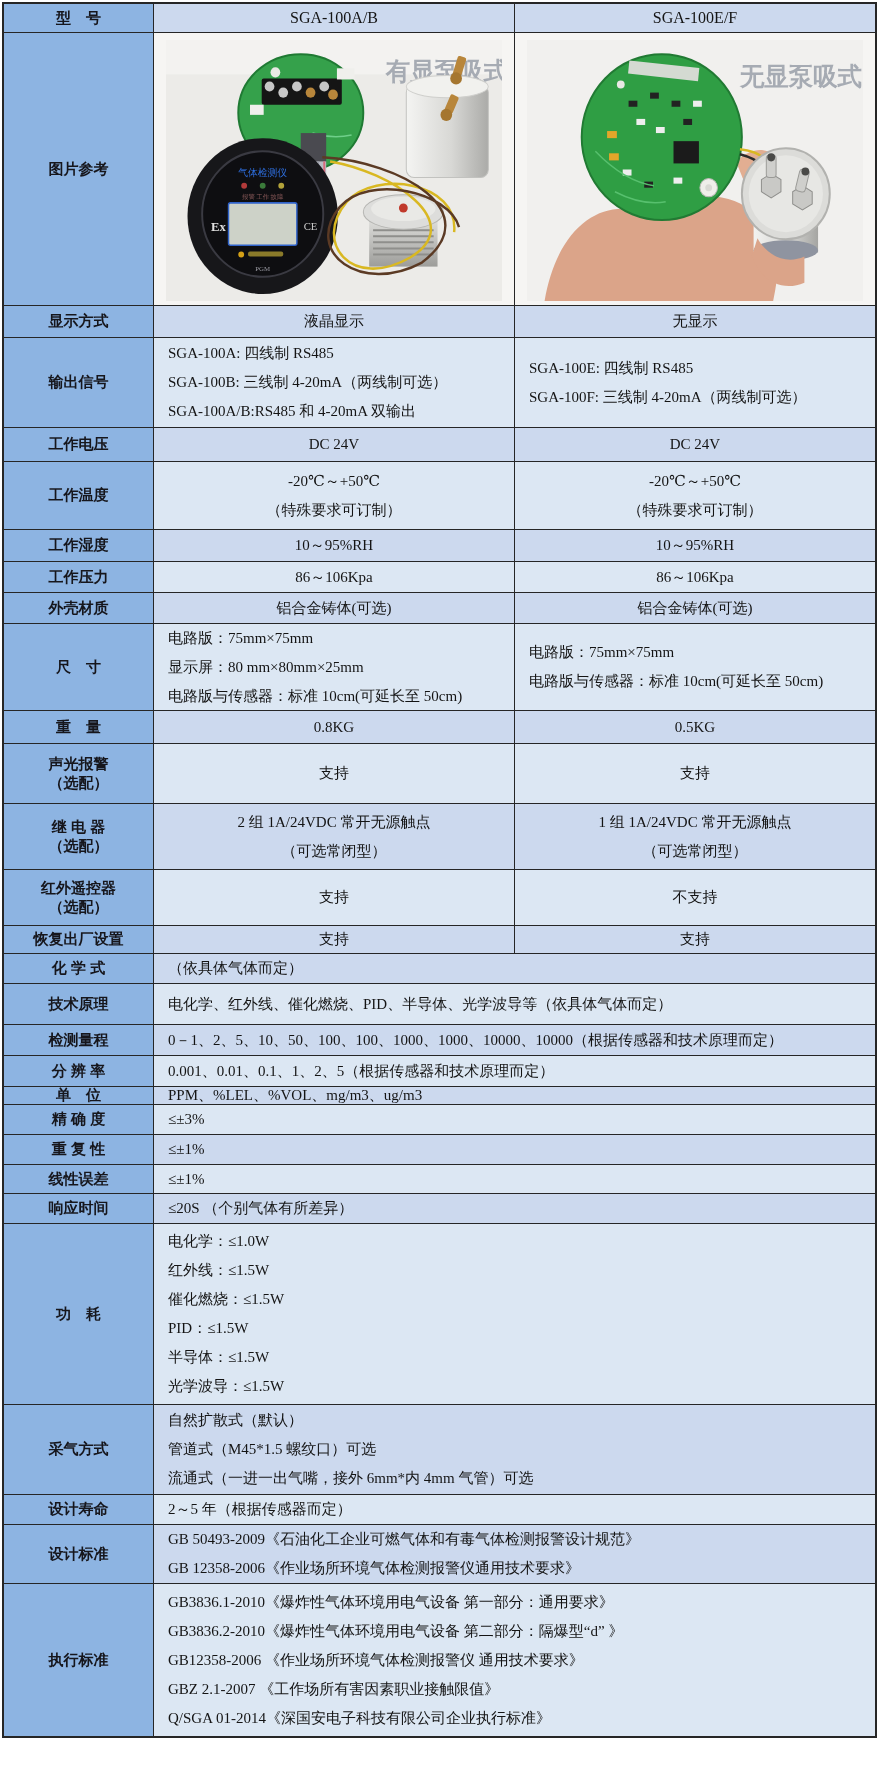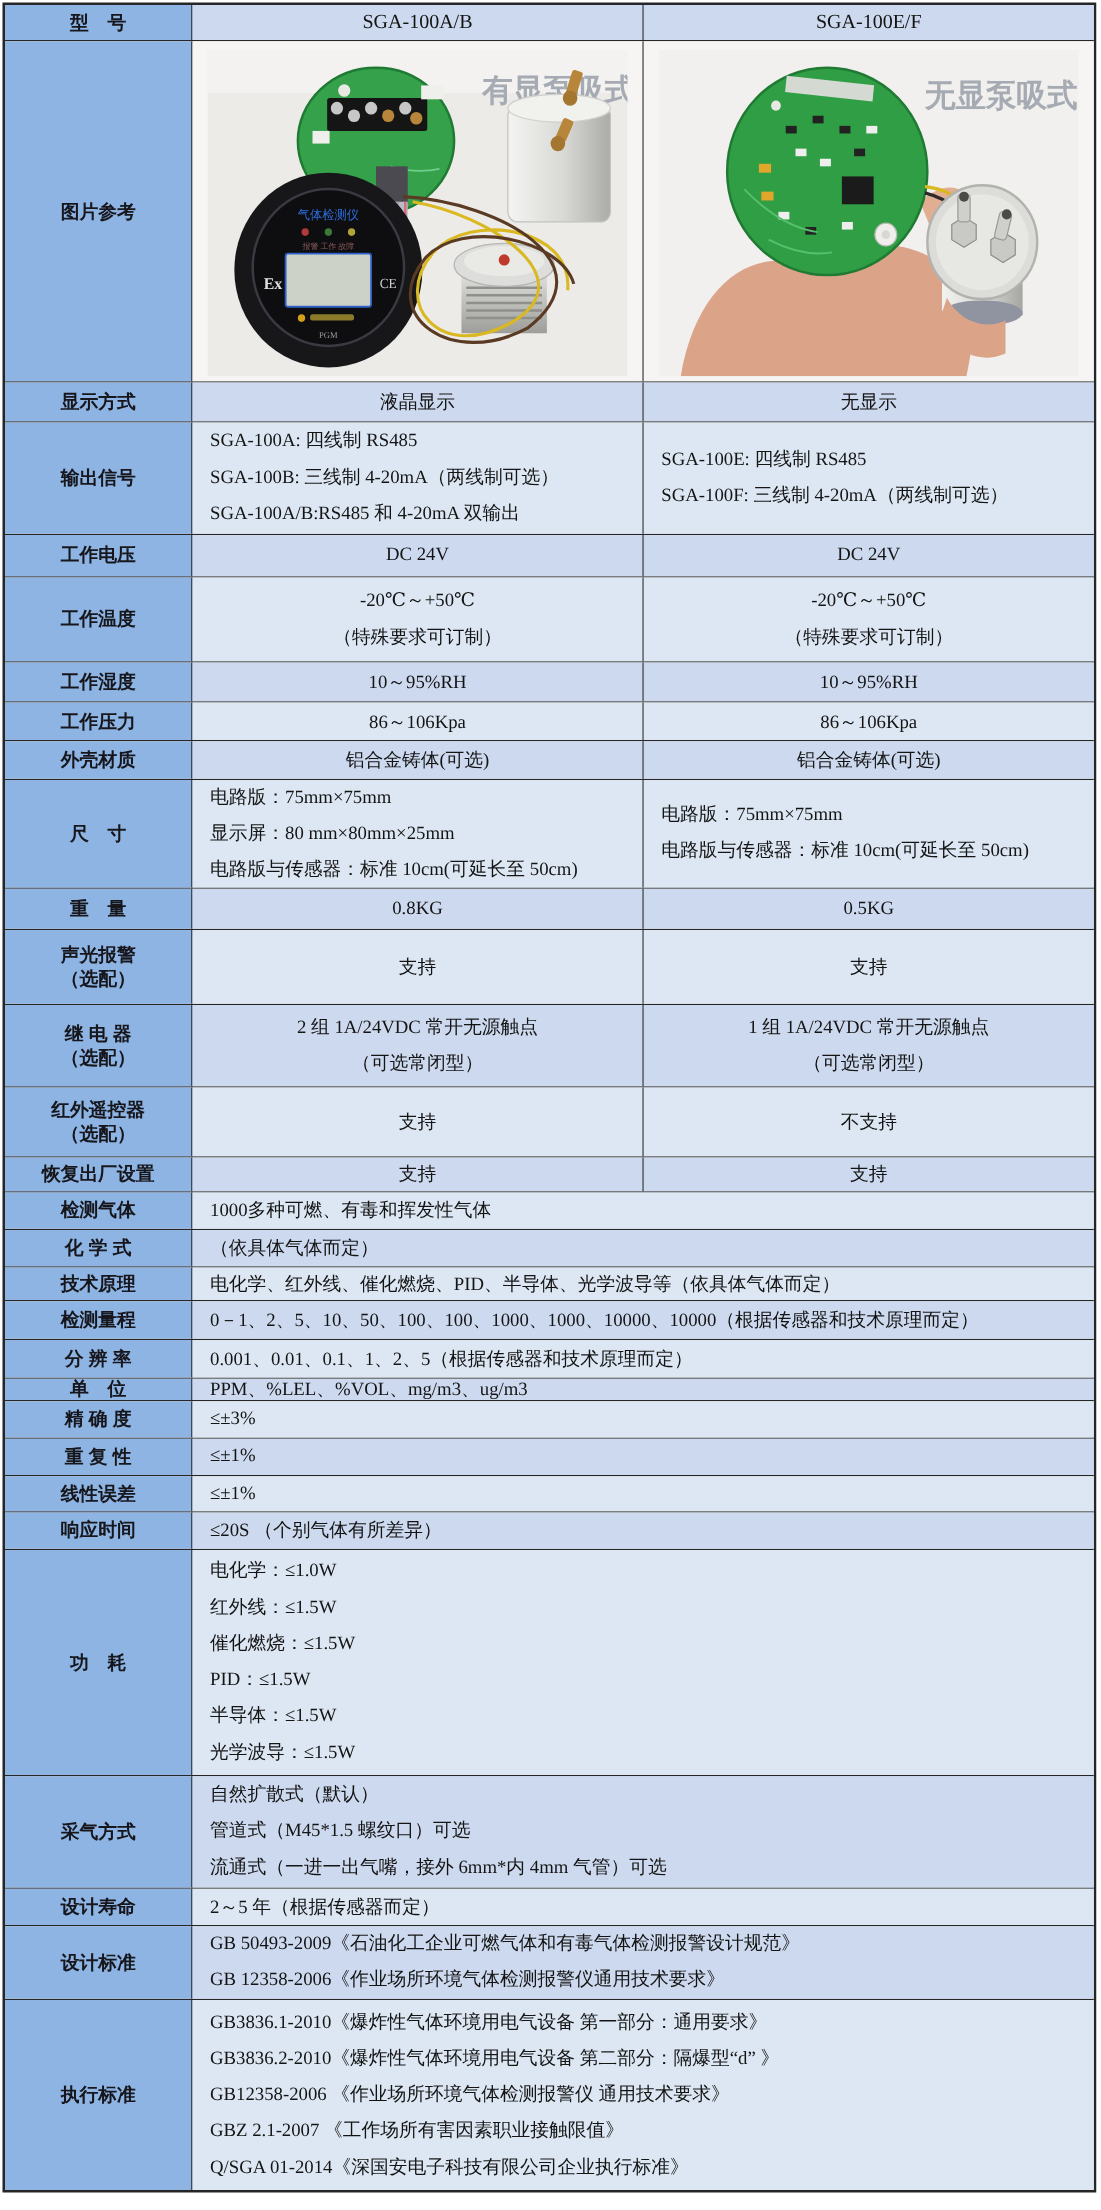--- a/index.html
+++ b/index.html
@@ -284,31 +284,27 @@
     <div class="val light c1">支持</div>
     <div class="val light">不支持</div>
   </div>
 
   <div class="row split" style="height:28px">
     <div class="lab">恢复出厂设置</div>
     <div class="val dark c1">支持</div>
     <div class="val dark">支持</div>
   </div>
 
-  <div class="row" style="height:30px">
-    <div class="lab">检测气体</div>
-    <div class="val light left">1000多种可燃、有毒和挥发性气体</div>
-  </div>
 
   <div class="row" style="height:30px">
     <div class="lab">化 学 式</div>
     <div class="val dark left">（依具体气体而定）</div>
   </div>
 
-  <div class="row" style="height:27px">
+  <div class="row" style="height:41px">
     <div class="lab">技术原理</div>
     <div class="val light left">电化学、红外线、催化燃烧、PID、半导体、光学波导等（依具体气体而定）</div>
   </div>
 
   <div class="row" style="height:31px">
     <div class="lab">检测量程</div>
     <div class="val dark left">0－1、2、5、10、50、100、100、1000、1000、10000、10000（根据传感器和技术原理而定）</div>
   </div>
 
   <div class="row" style="height:31px">

